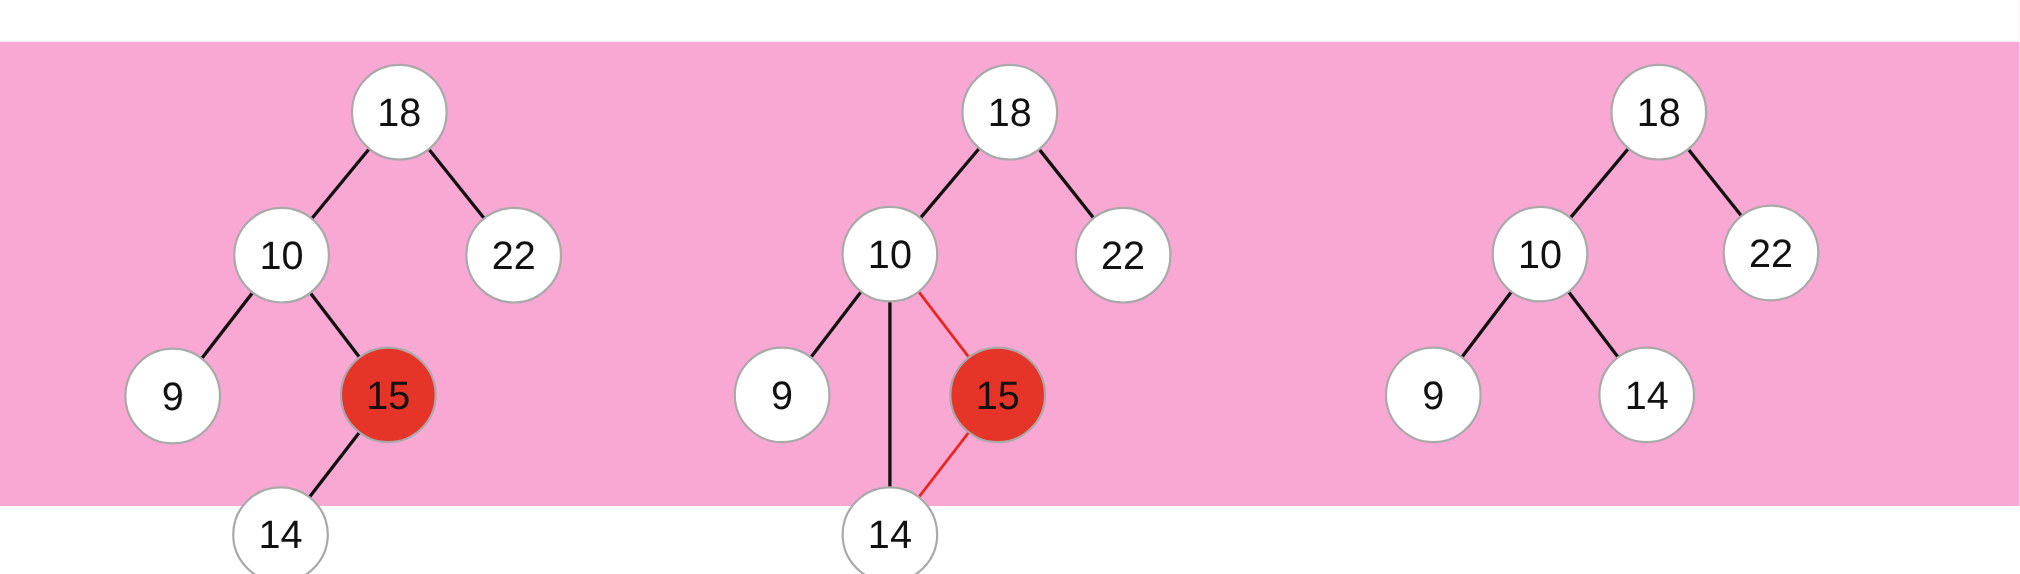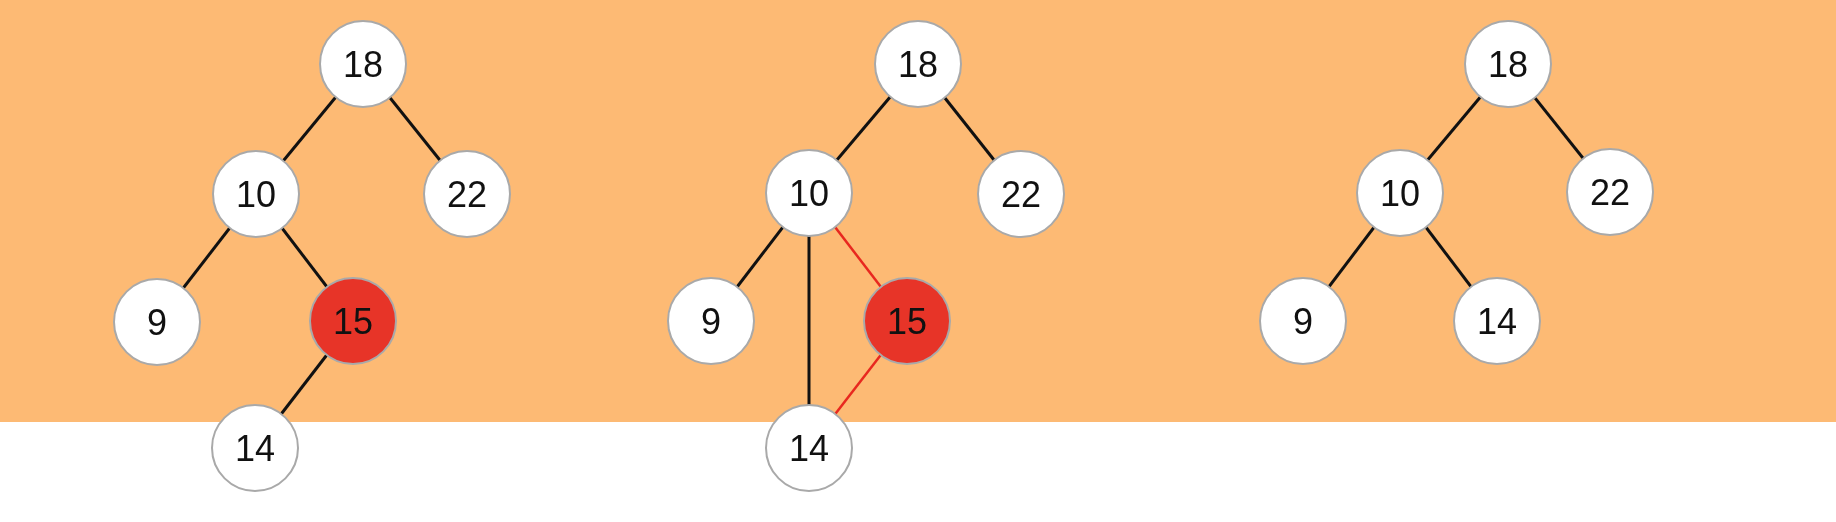--- a/index.html
+++ b/index.html
@@ -8,21 +8,22 @@
     background: #ffffff;
     width: 1836px;
     height: 522px;
     overflow: hidden;
     font-family: "Liberation Sans", sans-serif;
   }
   .canvas {
     position: relative;
     width: 1836px;
     height: 422px;
-    background: #fdba74;
+    background: #f9a8d4;
+    margin-top: 38px;
   }
   svg { display: block; }
   .node-label {
     font-family: "Liberation Sans", "DejaVu Sans", sans-serif;
     font-size: 36px;
     fill: #111111;
     pointer-events: none;
   }
 </style>
 </head>

